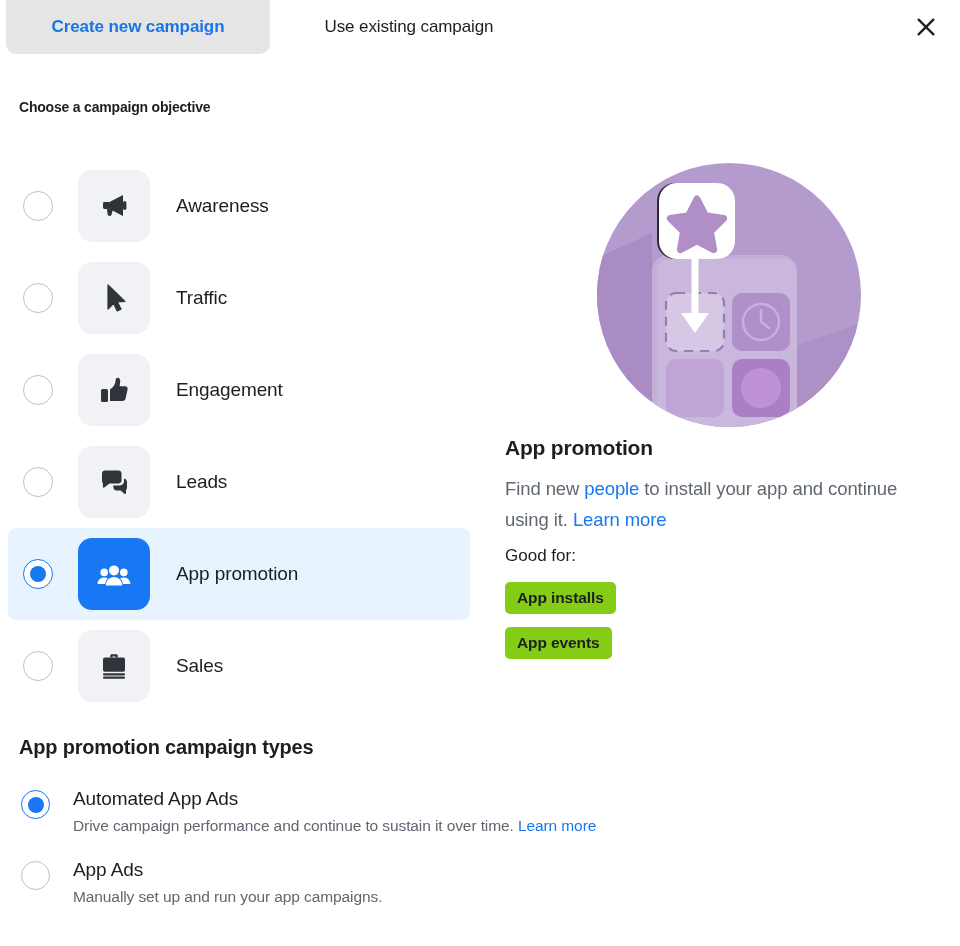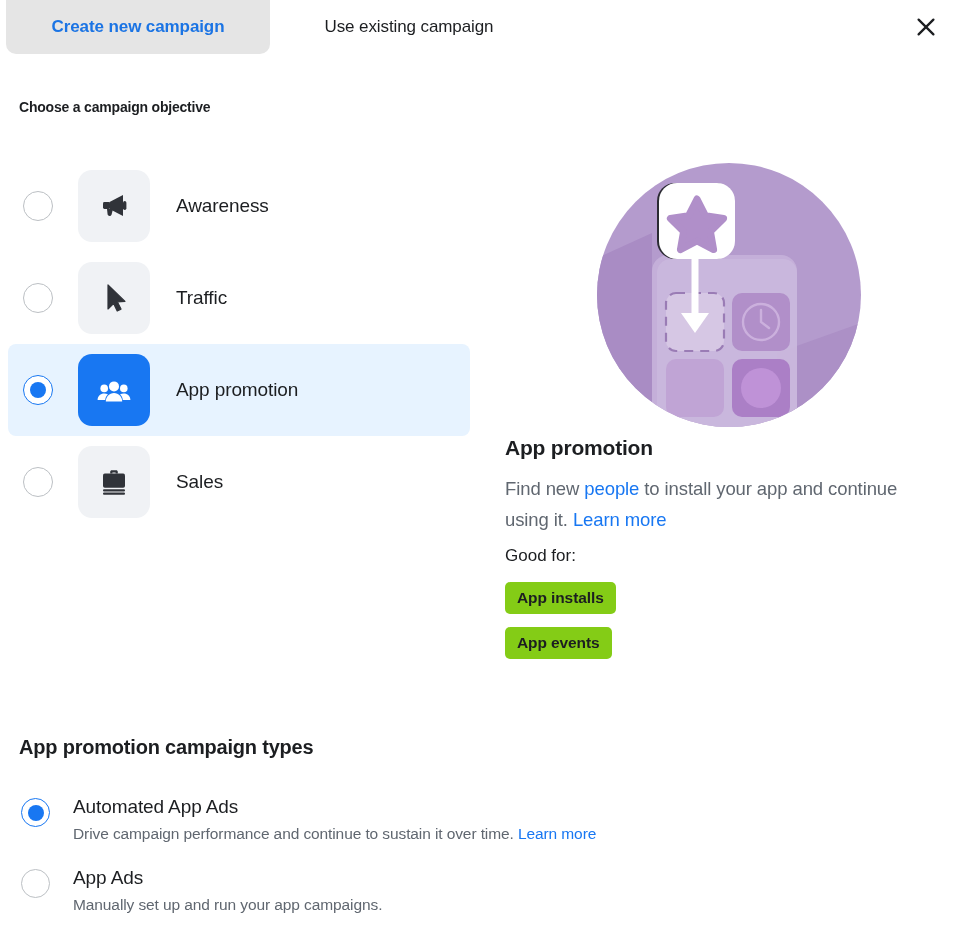--- a/index.html
+++ b/index.html
@@ -204,21 +204,20 @@
     position: absolute;
     left: 19px;
     top: 786px;
     width: 900px;
   }
   .type-row {
     position: relative;
     padding-left: 54px;
     margin-bottom: 22px;
     cursor: pointer;
-    margin-top: 8px;
   }
   .type-radio {
     position: absolute;
     left: 2px;
     top: 4px;
     width: 29px;
     height: 29px;
     border-radius: 50%;
     border: 1.6px solid #bcc0c4;
     background: #ffffff;
@@ -287,21 +286,50 @@
   <div class="objective-row">
     <div class="radio"></div>
     <div class="tile">
       <svg width="36" height="36" viewBox="0 0 36 36">
         <path d="M12 5 L12 29 L17.6 23.6 L21.2 31 L25 29.1 L21.3 21.8 L29 21.4 Z" fill="#303339" stroke="#303339" stroke-width="1.2" stroke-linejoin="round"></path>
       </svg>
     </div>
     <div class="objective-label">Traffic</div>
   </div>
 
-
+  <div class="objective-row">
+    <div class="radio"></div>
+    <div class="tile">
+      <svg width="36" height="36" viewBox="0 0 36 36">
+        <rect x="5" y="17" width="7" height="13" rx="1.6" fill="#303339"></rect>
+        <path d="M14 17.5 C16.5 16 19.5 12.5 19.5 9 C19.5 6.6 20.8 5.5 22.2 5.8
+                 C23.6 6.1 24.4 7.4 24.2 9.4 L23.6 14.2 L29.2 14.2
+                 C30.9 14.2 32 15.6 31.6 17.2 L29.6 26.6
+                 C29.3 28.1 28.1 29 26.6 29 L14 29 Z" fill="#303339"></path>
+      </svg>
+    </div>
+    <div class="objective-label">Engagement</div>
+  </div>
+
+  <div class="objective-row">
+    <div class="radio"></div>
+    <div class="tile">
+      <svg width="36" height="36" viewBox="0 0 36 36">
+        <path d="M6 9.5 C6 7.8 7.3 6.6 9 6.6 L22.5 6.6 C24.2 6.6 25.5 7.8 25.5 9.5
+                 L25.5 16.6 C25.5 18.3 24.2 19.5 22.5 19.5 L13.5 19.5
+                 L8.2 23.6 C7.6 24.1 6.9 23.7 6.9 23 L6.9 19.3
+                 C6.3 18.8 6 17.8 6 16.6 Z" fill="#303339"></path>
+        <path d="M17.2 21.4 L24 21.4 C26.2 21.4 28 19.7 28 17.6 L28 14.6
+                 C29.8 15 31 16.5 31 18.4 L31 23.4 C31 24.6 30.6 25.5 30 26.1
+                 L30 29.3 C30 30 29.3 30.4 28.7 29.9 L24.6 26.6 L20.6 26.6
+                 C18.9 26.6 17.6 25.4 17.4 23.8 Z" fill="#303339"></path>
+      </svg>
+    </div>
+    <div class="objective-label">Leads</div>
+  </div>
 
   <div class="objective-row selected">
     <div class="radio on"></div>
     <div class="tile active">
       <svg width="36" height="36" viewBox="0 0 36 36">
         <circle cx="18" cy="14.4" r="5" fill="#ffffff"></circle>
         <circle cx="8.2" cy="16.4" r="3.8" fill="#ffffff"></circle>
         <circle cx="27.8" cy="16.4" r="3.8" fill="#ffffff"></circle>
         <path d="M1.6 28 C1.6 24.2 4.6 21.6 8.2 21.6 C9.6 21.6 10.9 22 12 22.6
                  C10.4 23.9 9.4 25.8 9.2 28 Z" fill="#ffffff"></path>

